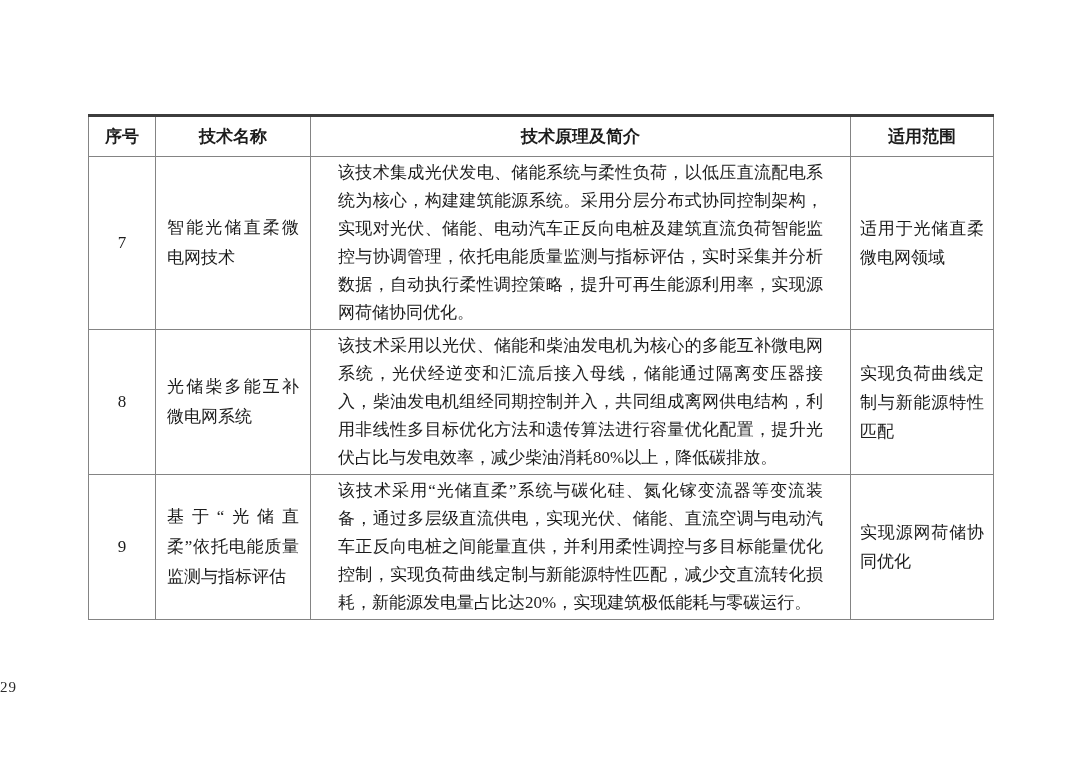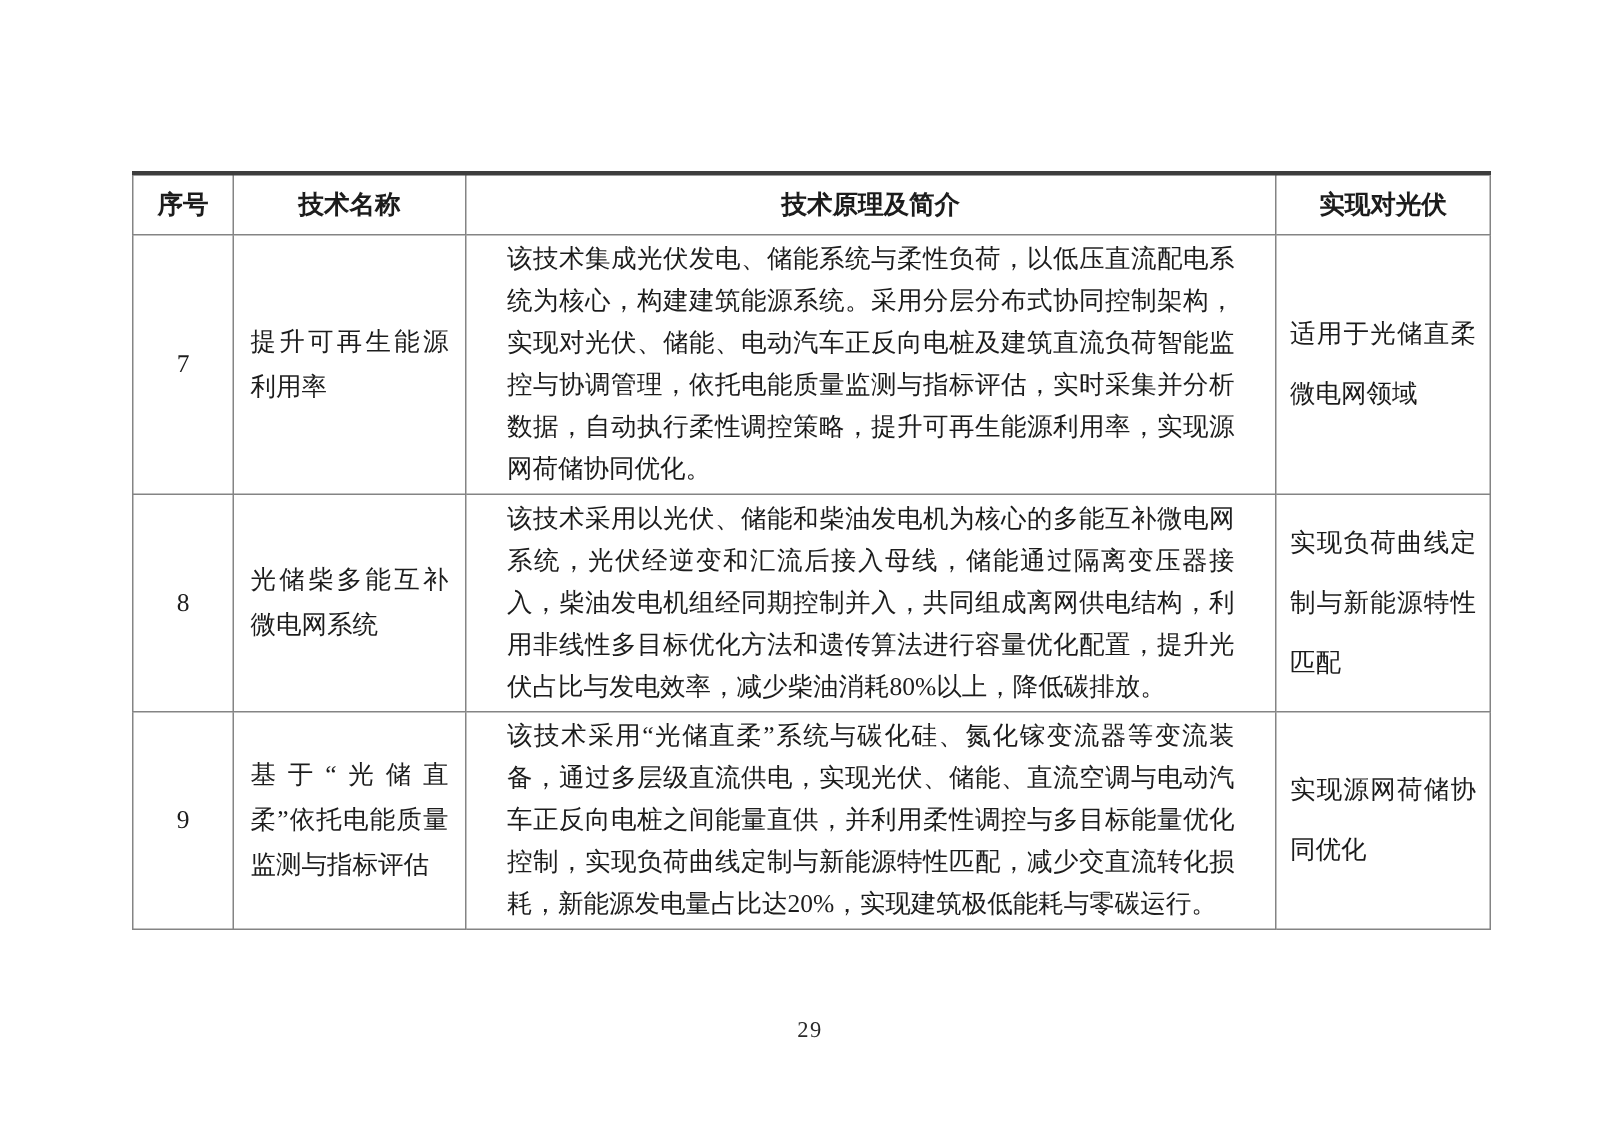--- a/index.html
+++ b/index.html
@@ -56,30 +56,29 @@
     text-justify: inter-ideograph;
   }
   td.cell-desc {
     padding: 2px 27px;
     line-height: 28px;
     text-align: justify;
     text-justify: inter-ideograph;
   }
   td.cell-scope {
     padding: 4px 9px;
-    line-height: 40px;
+    line-height: 29px;
     text-align: justify;
     text-justify: inter-ideograph;
   }
   .page-number {
     position: absolute;
     left: 0;
     top: 679px;
     width: 100%;
-    text-align: center;
     font-size: 15px;
     color: #2a2a2a;
     letter-spacing: 1px;
   }
 </style>
 </head>
 <body>
 
 <div class="page">
 
@@ -88,27 +87,27 @@
       <col style="width:67px">
       <col style="width:155px">
       <col style="width:540px">
       <col style="width:143px">
     </colgroup>
     <thead>
       <tr>
         <th>序号</th>
         <th>技术名称</th>
         <th>技术原理及简介</th>
-        <th>实现对光伏</th>
+        <th>适用范围</th>
       </tr>
     </thead>
     <tbody>
       <tr>
         <td class="cell-no">7</td>
-        <td class="cell-name">提升可再生能源利用率</td>
+        <td class="cell-name">智能光储直柔微电网技术</td>
         <td class="cell-desc">该技术集成光伏发电、储能系统与柔性负荷，以低压直流配电系统为核心，构建建筑能源系统。采用分层分布式协同控制架构，实现对光伏、储能、电动汽车正反向电桩及建筑直流负荷智能监控与协调管理，依托电能质量监测与指标评估，实时采集并分析数据，自动执行柔性调控策略，提升可再生能源利用率，实现源网荷储协同优化。</td>
         <td class="cell-scope">适用于光储直柔微电网领域</td>
       </tr>
       <tr>
         <td class="cell-no">8</td>
         <td class="cell-name">光储柴多能互补微电网系统</td>
         <td class="cell-desc">该技术采用以光伏、储能和柴油发电机为核心的多能互补微电网系统，光伏经逆变和汇流后接入母线，储能通过隔离变压器接入，柴油发电机组经同期控制并入，共同组成离网供电结构，利用非线性多目标优化方法和遗传算法进行容量优化配置，提升光伏占比与发电效率，减少柴油消耗80%以上，降低碳排放。</td>
         <td class="cell-scope">实现负荷曲线定制与新能源特性匹配</td>
       </tr>
       <tr>

